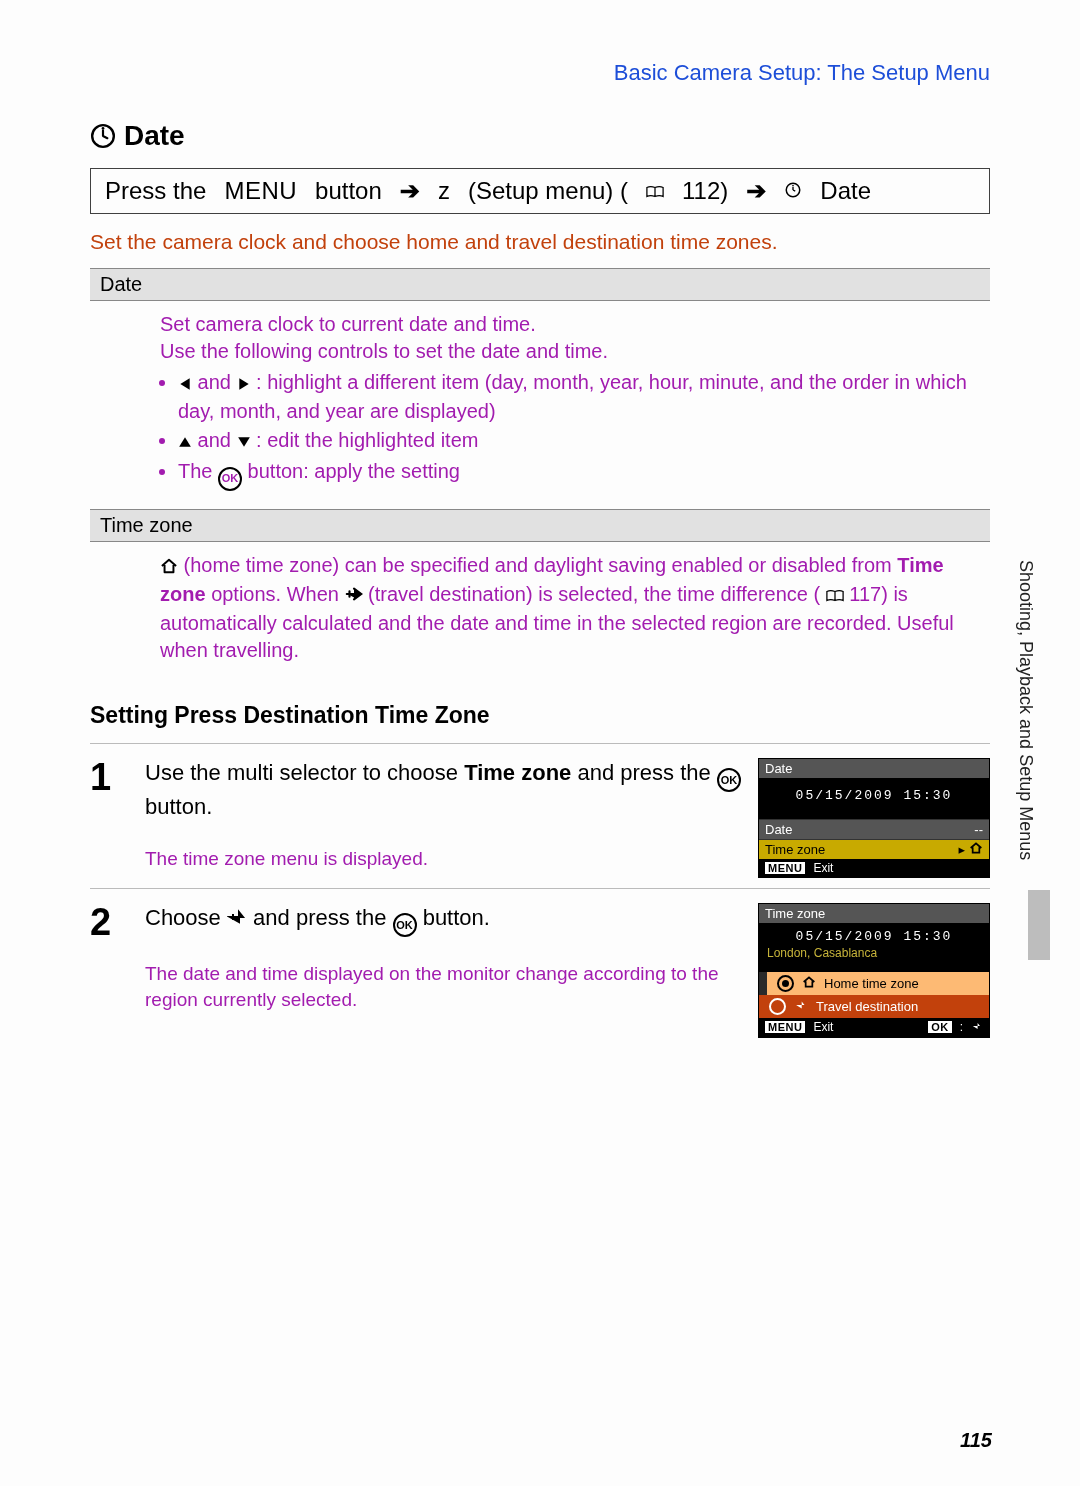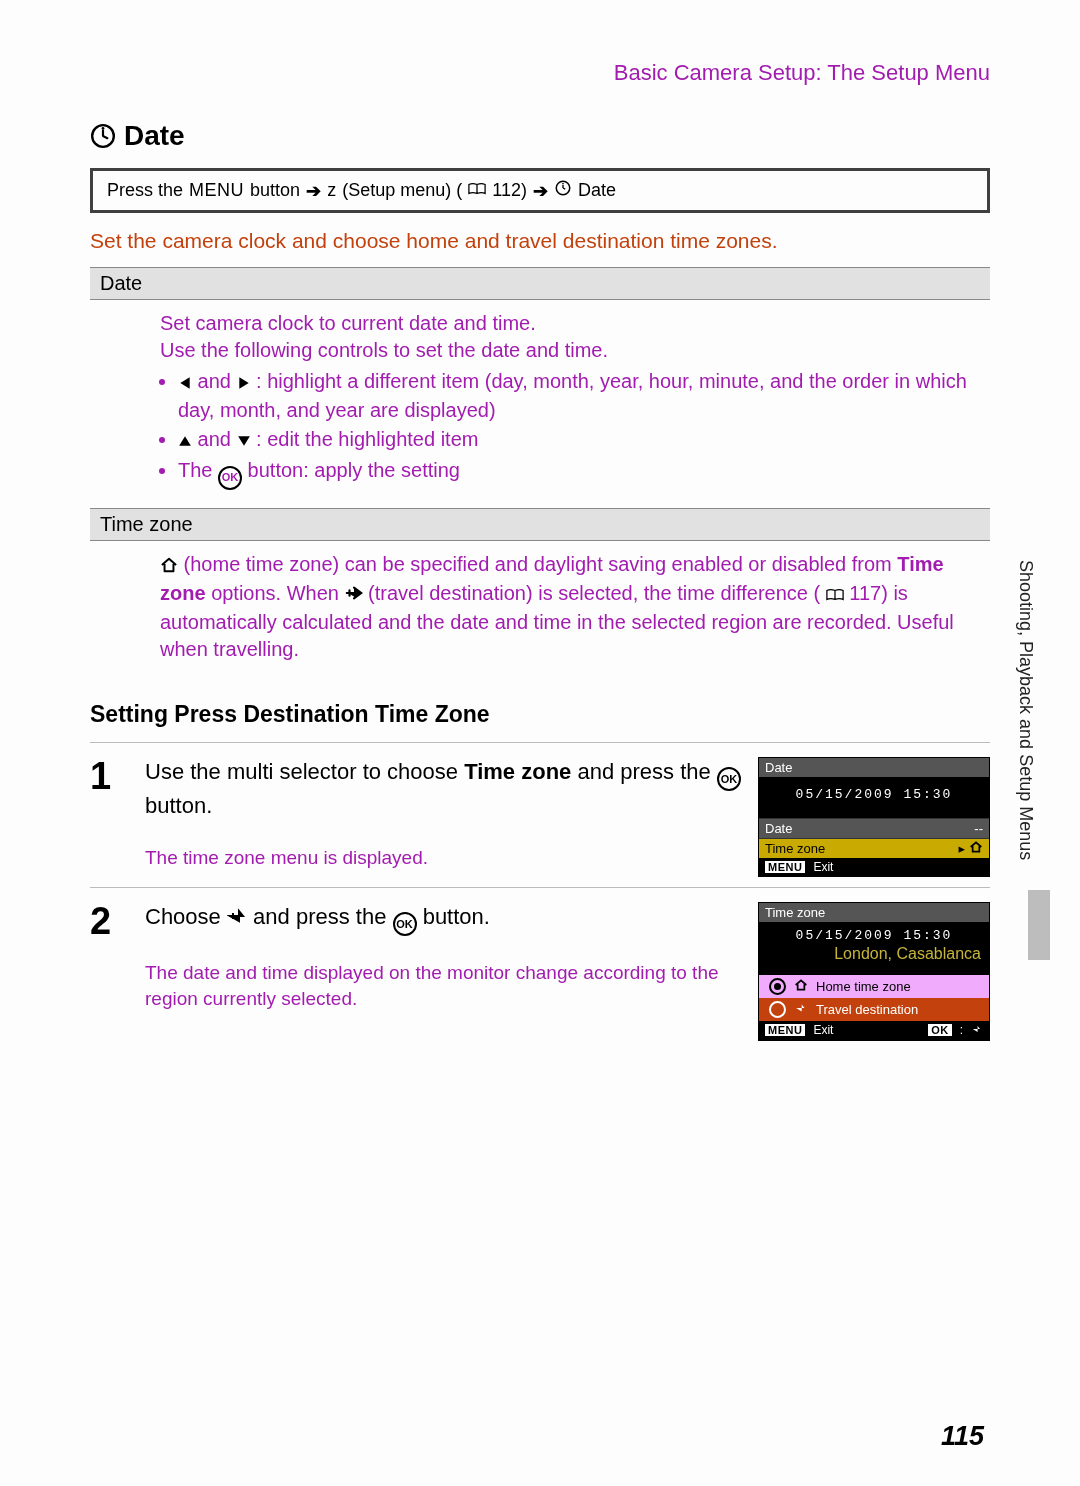--- a/index.html
+++ b/index.html
@@ -1,22 +1,22 @@
 <!DOCTYPE html>
 <html><head>
 <meta charset="utf-8">
 <style>
   html,body{margin:0;padding:0;background:#f2f2f0;font-family:"Segoe UI","Helvetica Neue",Arial,sans-serif;}
   .page{width:1080px;height:1486px;background:#fdfdfd;position:relative;box-sizing:border-box;
         padding:60px 90px 0 90px;color:#000;}
-  .breadcrumb{text-align:right;font-size:22px;color:#a21caf;margin-bottom:34px;}
+  .breadcrumb{text-align:right;font-size:22px;color:#1d4ed8;margin-bottom:34px;}
   .h1{font-size:28px;font-weight:700;display:flex;align-items:center;gap:8px;margin-bottom:16px;}
   .clock-outer svg{display:block;}
-  .nav-box{border:3px solid #404040;padding:8px 14px;font-size:18px;display:flex;align-items:center;
-           gap:6px;flex-wrap:wrap;margin-bottom:14px;}
+  .nav-box{border:1px solid #404040;padding:8px 14px;font-size:24px;display:flex;align-items:center;
+           gap:18px;flex-wrap:wrap;margin-bottom:14px;}
   .f-menu{font-family:"Arial Narrow",Arial,sans-serif;font-stretch:condensed;}
   .menu-word{letter-spacing:0.5px;}
   .arrow{font-weight:700;}
   .para{font-size:21px;line-height:1.35;color:#c2410c;margin-bottom:12px;}
   .tbl-head{background:#e1e1e1;border-top:1px solid #888;border-bottom:1px solid #888;
             font-size:20px;padding:4px 10px;}
   .tbl-body{padding:10px 10px 16px 70px;font-size:20px;line-height:1.35;color:#a21caf;}
   .tbl-body ul{margin:4px 0 0 18px;padding:0;}
   .tbl-body li{margin:2px 0;}
   .inline-icon{display:inline-block;vertical-align:-2px;}
@@ -32,34 +32,34 @@
   .lcd .title{background:#555;padding:2px 6px;font-size:13px;color:#fff;}
   .lcd .datetime{background:#000;color:#fff;text-align:center;padding:10px 0;letter-spacing:2px;
                 font-size:13px;font-family:"Courier New",monospace;}
   .lcd .row{display:flex;align-items:center;background:#555;color:#fff;border-top:1px solid #333;
             padding:2px 6px;font-size:13px;}
   .lcd .row.sel{background:#c8aa00;color:#000;}
   .lcd .row .grow{flex:1;}
   .lcd .foot{display:flex;align-items:center;background:#000;padding:2px 6px;font-size:12px;gap:8px;}
   .foot-tag{background:#fff;color:#000;padding:0 3px;font-weight:700;font-size:11px;
             font-family:"Arial Narrow",Arial,sans-serif;letter-spacing:0.5px;}
-  .lcd2 .loc{color:#c7b43a;font-size:16px;padding:2px 8px;background:#000;text-align:right;}
+  .lcd2 .loc{color:#c7b43a;font-size:12px;padding:2px 8px;background:#000;text-align:left;}
   .lcd2 .datetime2{background:#000;color:#fff;text-align:center;letter-spacing:2px;
                    padding:6px 0 0 0;font-size:13px;font-family:"Courier New",monospace;}
   .opt{display:flex;align-items:center;gap:8px;padding:3px 10px;}
-  .opt.sel{background:#f0abfc;color:#000;}
+  .opt.sel{background:#fdba74;color:#000;margin-left:8px;}
   .opt .radio{width:13px;height:13px;border:2px solid #fff;border-radius:50%;display:inline-flex;
               align-items:center;justify-content:center;}
   .opt.sel .radio{border-color:#000;}
   .opt .radio.on::after{content:"";width:7px;height:7px;background:#fff;border-radius:50%;}
   .opt.sel .radio.on::after{background:#000;}
   .side-label{position:absolute;right:44px;top:560px;writing-mode:vertical-rl;font-size:18px;
               color:#222;}
   .side-tab{position:absolute;right:30px;top:890px;width:22px;height:70px;background:#bdbdbd;}
-  .page-no{position:absolute;right:96px;bottom:34px;font-size:27px;font-style:italic;font-weight:600;}
+  .page-no{position:absolute;right:88px;bottom:34px;font-size:20px;font-style:italic;font-weight:600;}
   .ok-badge{display:inline-flex;align-items:center;justify-content:center;border:2px solid #000;
             border-radius:50%;width:20px;height:20px;font-size:11px;font-weight:700;
             vertical-align:-4px;font-family:Arial,sans-serif;}
 </style>
 </head>
 <body>
 
 <div class="page">
 
   <div class="breadcrumb">Basic Camera Setup: The Setup Menu</div>

